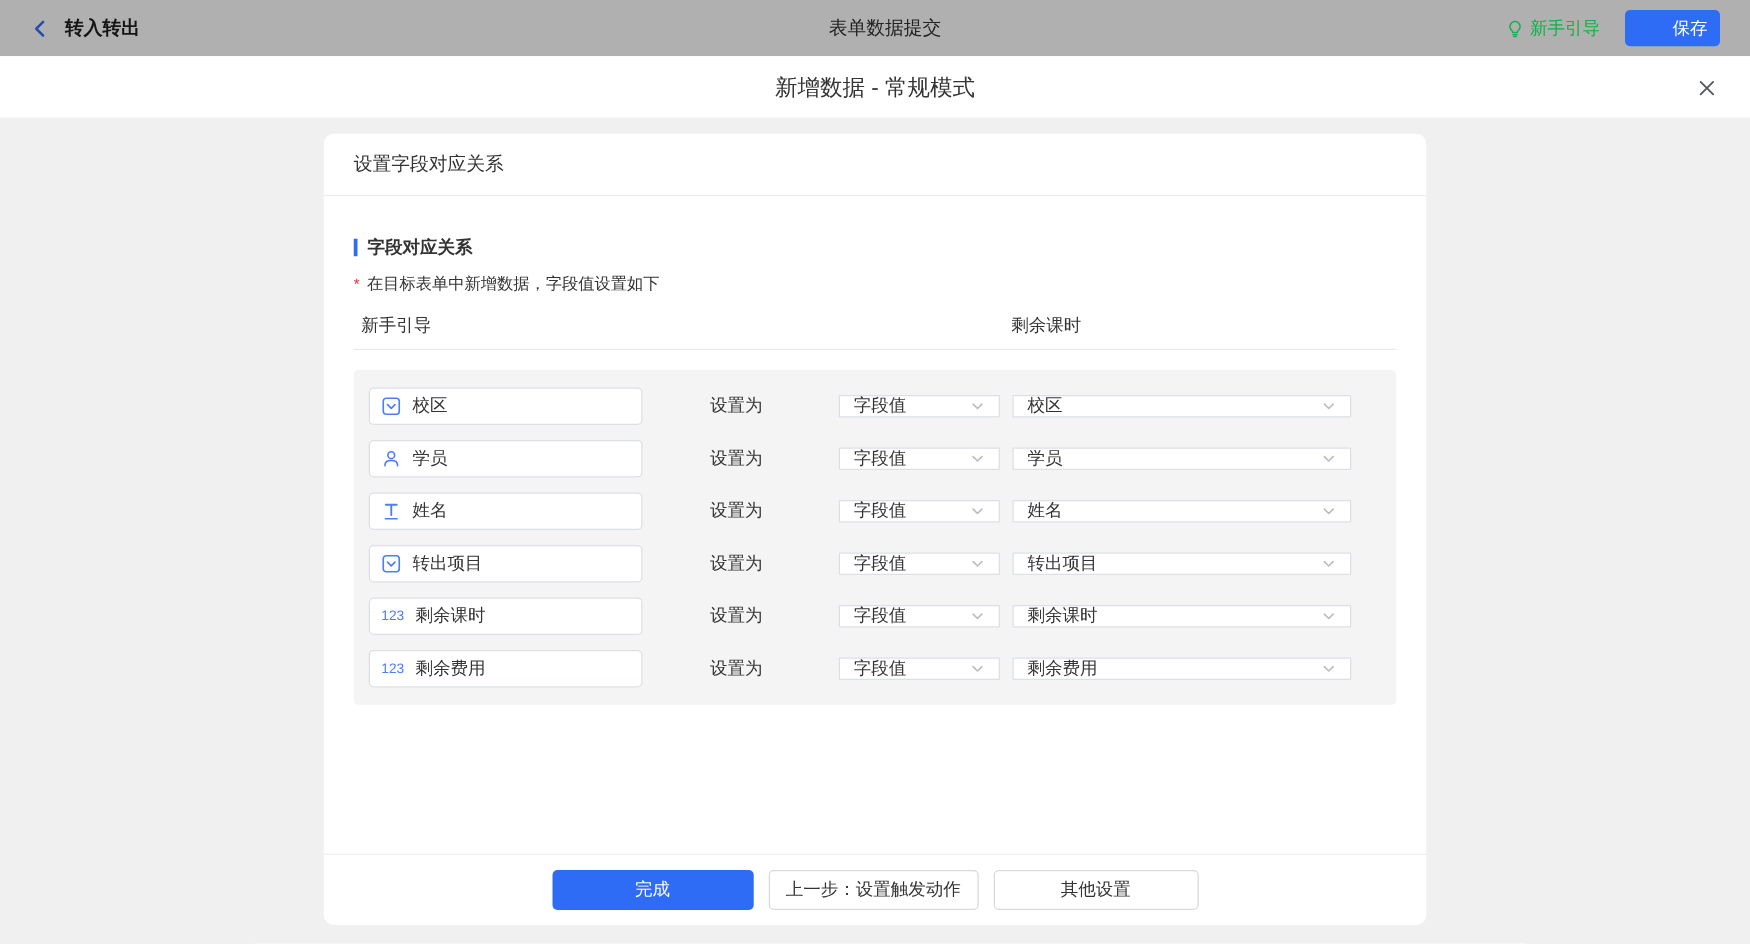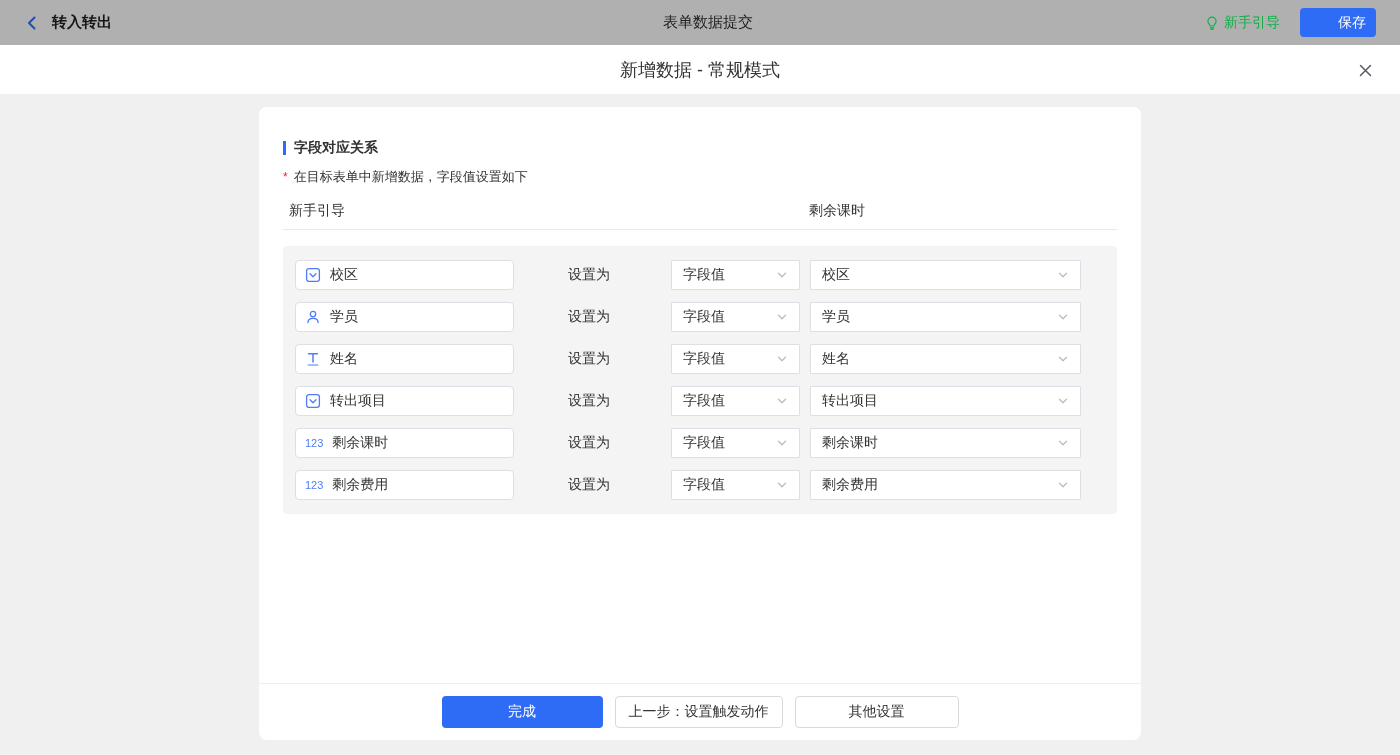--- a/index.html
+++ b/index.html
@@ -50,21 +50,21 @@
 
   .rows-panel { margin-top:16px; background:#f4f4f5; border-radius:4px;
     padding:14px 12px; display:flex; flex-direction:column; gap:12px; }
   .map-row { height:30px; display:flex; align-items:center; }
   .field-box { width:219px; height:30px; background:#fff; border:1px solid #dcdfe6;
     border-radius:4px; display:flex; align-items:center; padding:0 9px; gap:9px;
     font-size:14px; color:#333; cursor:pointer; }
   .field-icon { display:flex; align-items:center; color:#4f7df9; flex:none; }
   .num-glyph { font-size:11px; color:#4f7df9; letter-spacing:0; line-height:1; }
   .set-as { margin-left:54px; width:44px; font-size:14px; color:#333; flex:none; }
-  .dropdown { height:30px; background:#fff; border:1px solid #dcdfe6; border-radius:1px;
+  .dropdown { height:18px; background:#fff; border:1px solid #dcdfe6; border-radius:1px;
     display:flex; align-items:center; justify-content:space-between;
     padding:0 11px; font-size:14px; color:#333; cursor:pointer; }
   .dd-mode { margin-left:59px; width:129px; flex:none; }
   .dd-output { margin-left:10px; width:271px; flex:none; }
   .chevron-down { display:flex; align-items:center; color:#b9bcc2; flex:none; }
 
   .card-footer { flex:none; height:57px; border-top:1px solid #ebedf0;
     display:flex; align-items:center; justify-content:center; gap:12px; }
   .btn { height:32px; border-radius:4px; font-size:14px; cursor:pointer;
     font-family:inherit; }
@@ -104,20 +104,21 @@
   <div class="modal-title">新增数据 - 常规模式</div>
   <span class="modal-close">
     <svg width="15" height="15" viewBox="0 0 15 15">
         <path d="M2.5 2.5 L12.5 12.5 M12.5 2.5 L2.5 12.5" stroke="currentColor" stroke-width="1.5" stroke-linecap="round"></path>
       </svg>
   </span>
 </div>
 
 <div class="modal-body">
   <div class="card">
+    <div class="card-header">设置字段对应关系</div>
 
     <div class="card-content">
       <div class="section-title">
         <span class="section-bar"></span>
         <span>字段对应关系</span>
       </div>
 
       <div class="section-note">
         <span class="required-mark">*</span>
         <span>在目标表单中新增数据，字段值设置如下</span>

